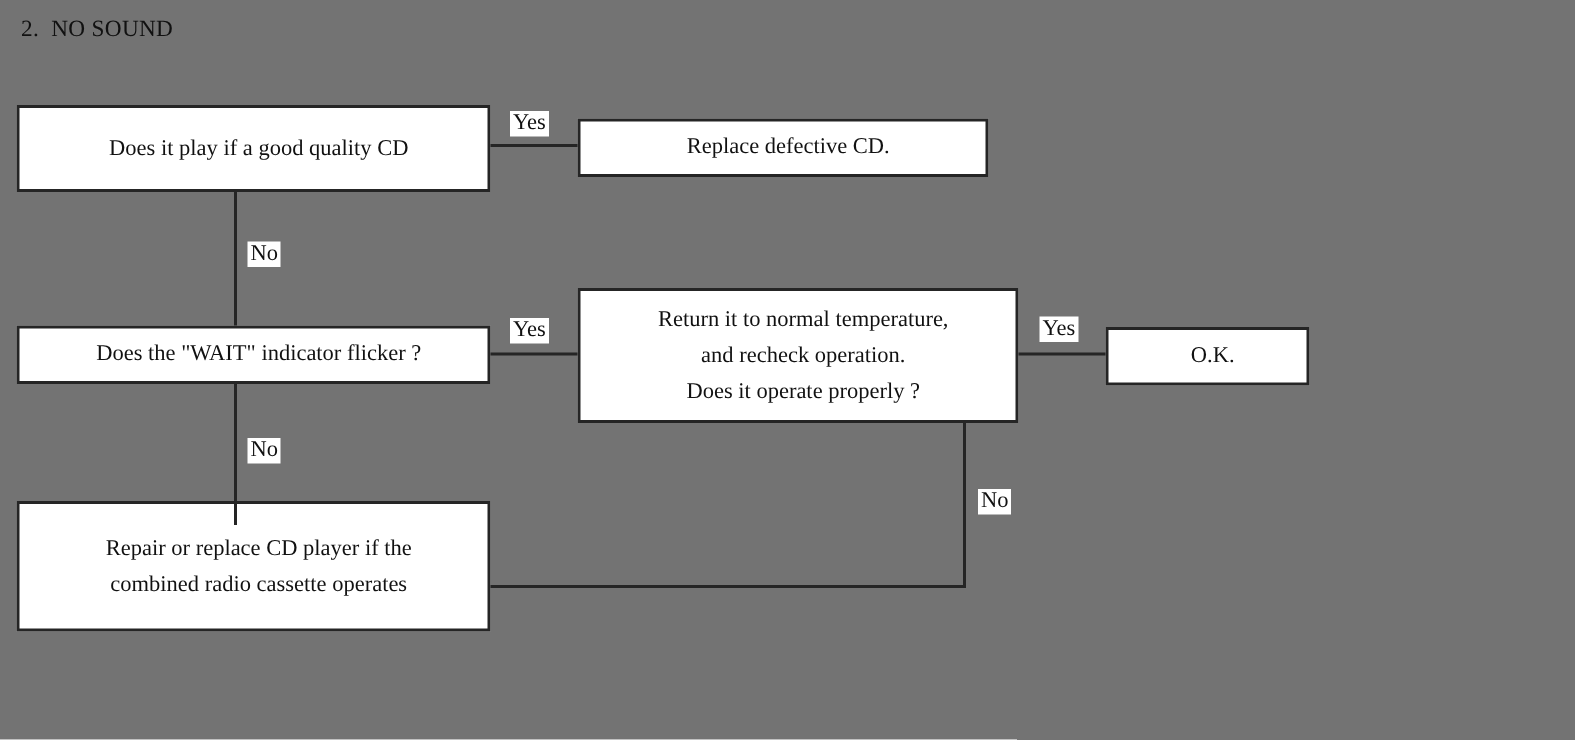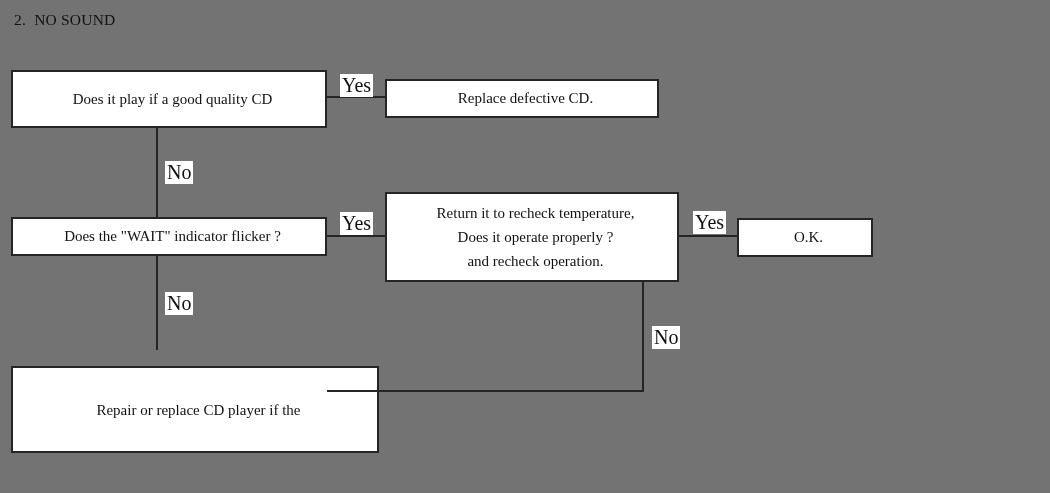--- a/index.html
+++ b/index.html
@@ -42,34 +42,34 @@
   }
   .box .tline { white-space: nowrap; }
   .hline, .vline {
     position: absolute;
     background: #252525;
   }
   .hline { height: 2px; }
   .vline { width: 2px; }
   .lbl {
     position: absolute;
-    font-size: 20px;
+    font-size: 15px;
     color: #111111;
     background: #ffffff;
     padding: 0 2px;
     white-space: nowrap;
   }
 
   
   #box-q1     { left: 11px;  top: 70px;  width: 316px; height: 58px; gap: 11px; }
   #box-a1     { left: 385px; top: 79px;  width: 274px; height: 39px; }
   #box-q2     { left: 11px;  top: 217px; width: 316px; height: 39px; }
   #box-q3     { left: 385px; top: 192px; width: 294px; height: 90px; line-height: 24px; }
   #box-ok     { left: 737px; top: 218px; width: 136px; height: 39px; }
-  #box-repair { left: 11px;  top: 366px; width: 368px; height: 87px; line-height: 24px; }
+  #box-repair { left: 11px;  top: 334px; width: 316px; height: 87px; line-height: 24px; }
 
   
   #conn-q1-a1     { left: 327px; top: 96px;  width: 58px; }
   #conn-q1-q2     { left: 156px; top: 128px; height: 89px; }
   #conn-q2-q3     { left: 327px; top: 235px; width: 58px; }
   #conn-q3-ok     { left: 679px; top: 235px; width: 58px; }
   #conn-q3-down   { left: 642px; top: 282px; height: 110px; }
   #conn-q3-repair { left: 327px; top: 390px; width: 317px; }
   #conn-q2-repair { left: 156px; top: 256px; height: 94px; }
 
@@ -94,31 +94,32 @@
 
   <div class="box" id="box-a1">
     <div class="tline">Replace defective CD.</div>
   </div>
 
   <div class="box" id="box-q2">
     <div class="tline">Does the "WAIT" indicator flicker ?</div>
   </div>
 
   <div class="box" id="box-q3">
-    <div class="tline">Return it to recheck temperature,</div>
+    <div class="tline">Return it to normal temperature,</div>
+    <div class="tline">and recheck operation.</div>
     <div class="tline">Does it operate properly ?</div>
-    <div class="tline">and recheck operation.</div>
   </div>
 
   <div class="box" id="box-ok">
     <div class="tline">O.K.</div>
   </div>
 
   <div class="box" id="box-repair">
     <div class="tline">Repair or replace CD player if the</div>
+    <div class="tline">combined radio cassette operates</div>
   </div>
 
   <div class="hline" id="conn-q1-a1"></div>
   <div class="vline" id="conn-q1-q2"></div>
   <div class="hline" id="conn-q2-q3"></div>
   <div class="hline" id="conn-q3-ok"></div>
   <div class="vline" id="conn-q3-down"></div>
   <div class="hline" id="conn-q3-repair"></div>
   <div class="vline" id="conn-q2-repair"></div>
 

